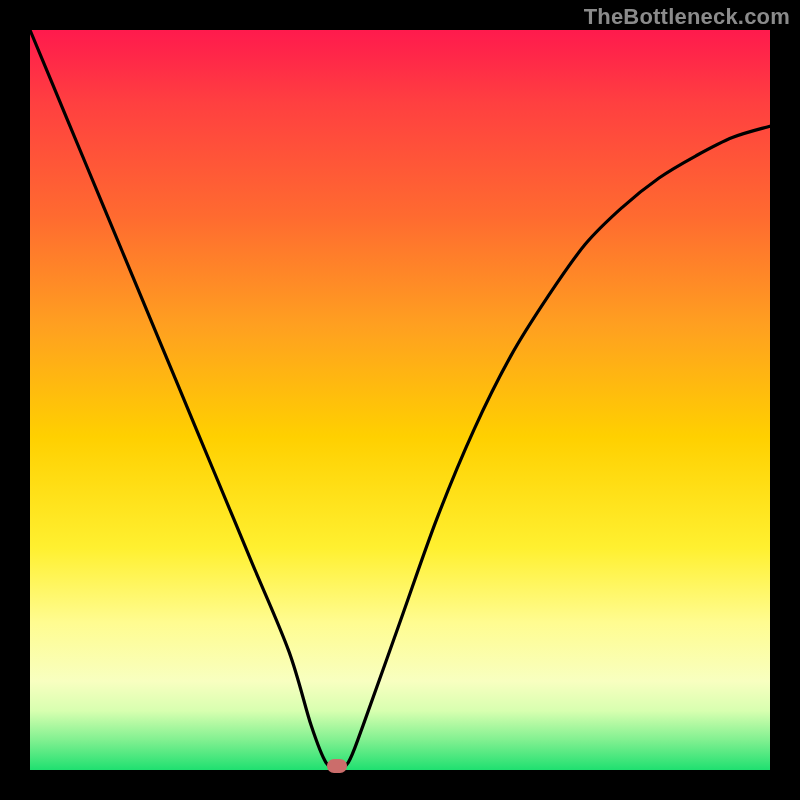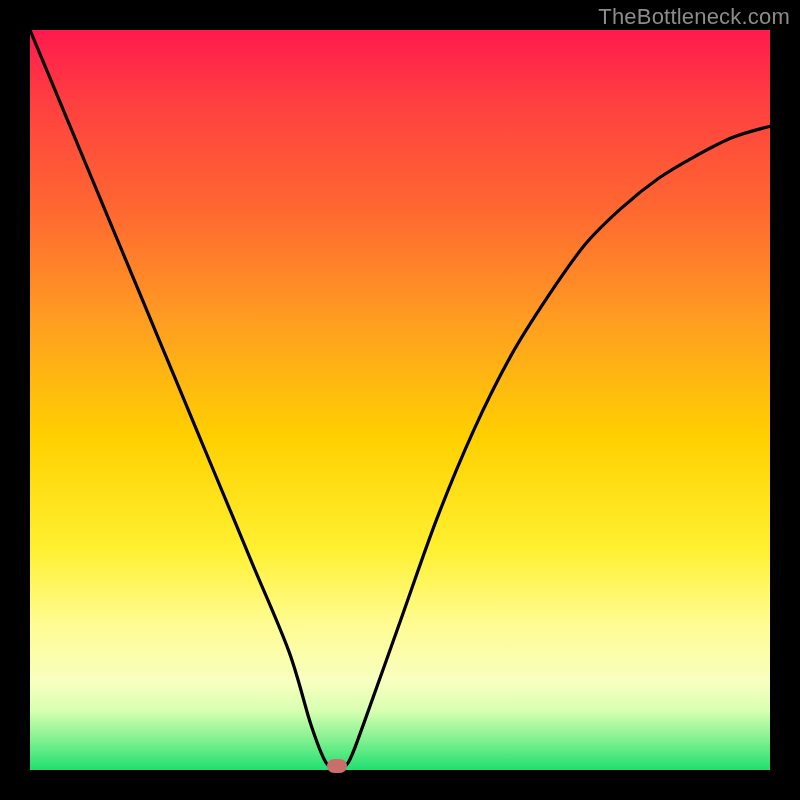--- a/index.html
+++ b/index.html
@@ -39,21 +39,21 @@
       #80f090 96%,
       #1fe070 100%
     );
   }
   .watermark {
     position: absolute;
     top: 4px;
     right: 10px;
     color: #8b8b8b;
     font-size: 22px;
-    font-weight: 400;
+    font-weight: 700;
     letter-spacing: 0.2px;
     user-select: none;
   }
   svg.curve {
     position: absolute;
     top: 0;
     left: 0;
     width: 740px;
     height: 740px;
     overflow: visible;

